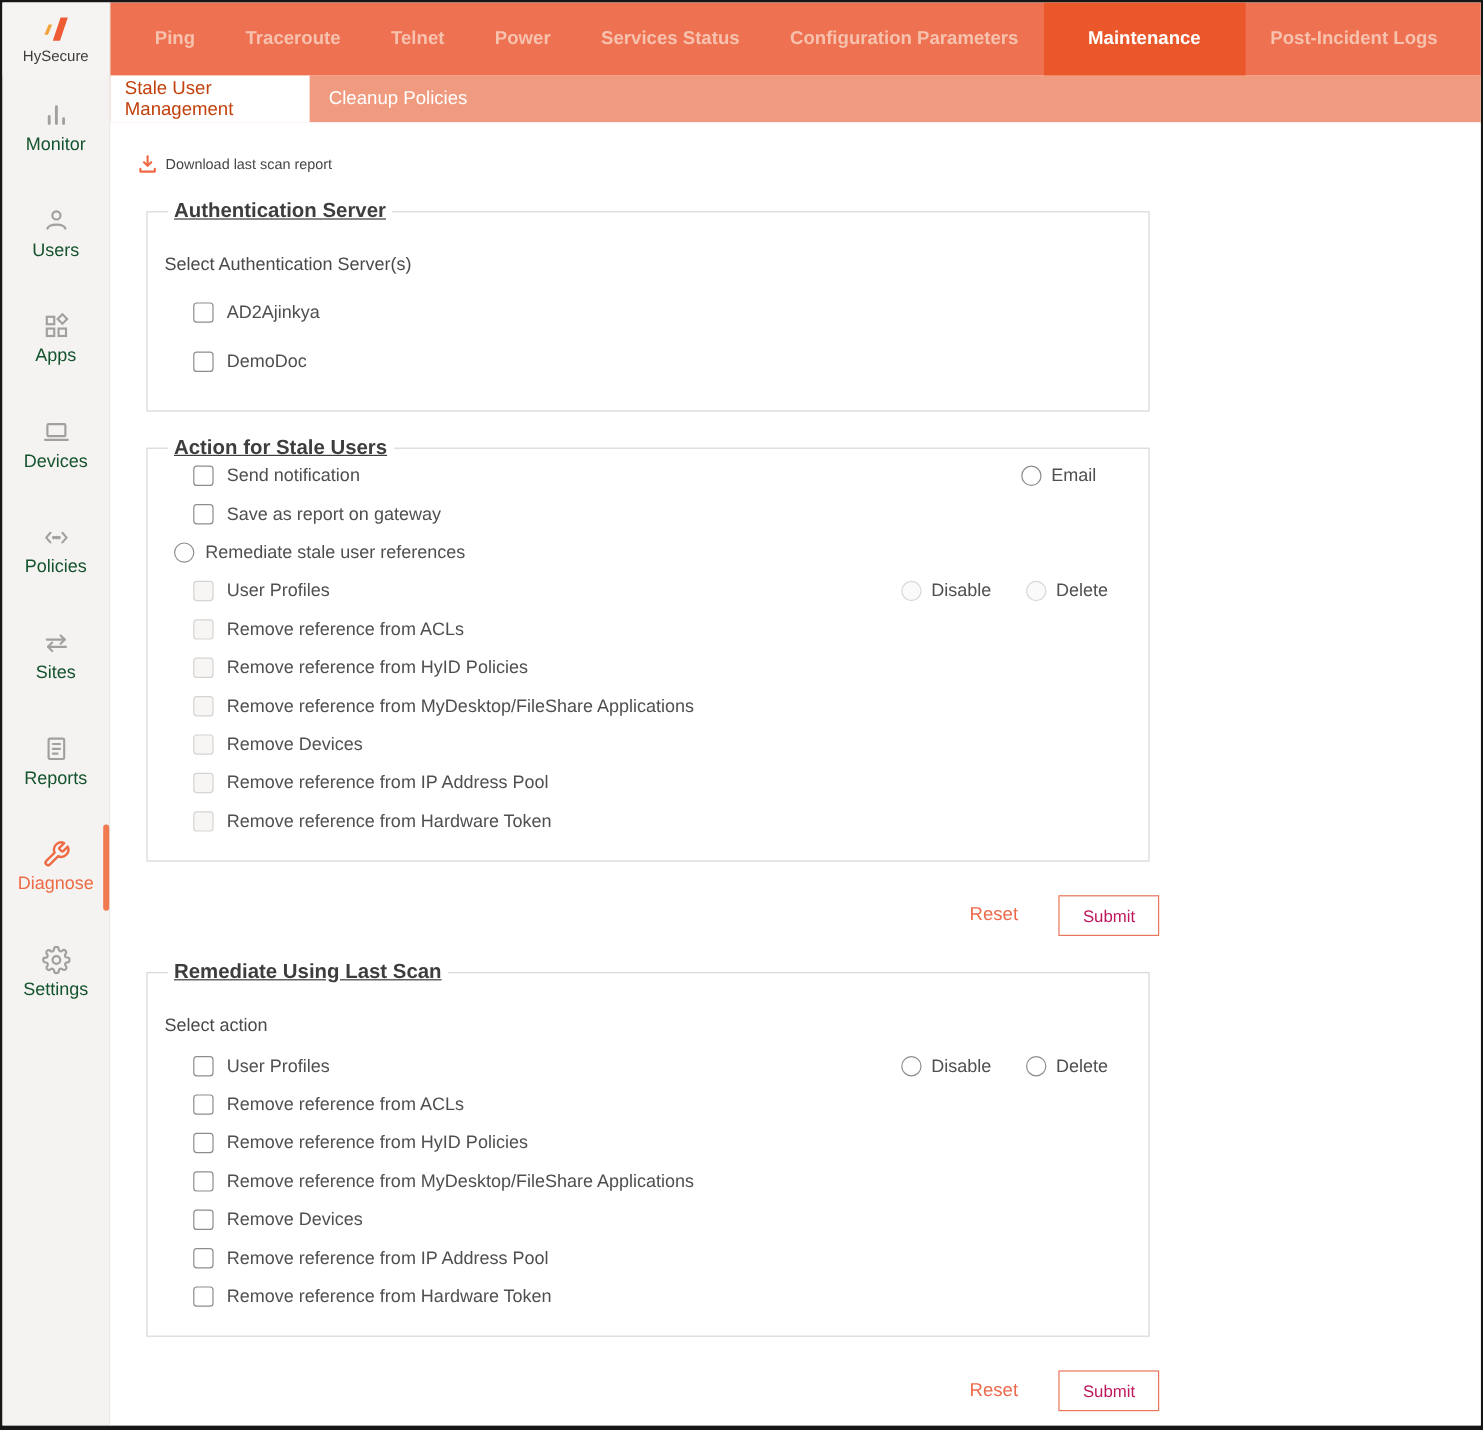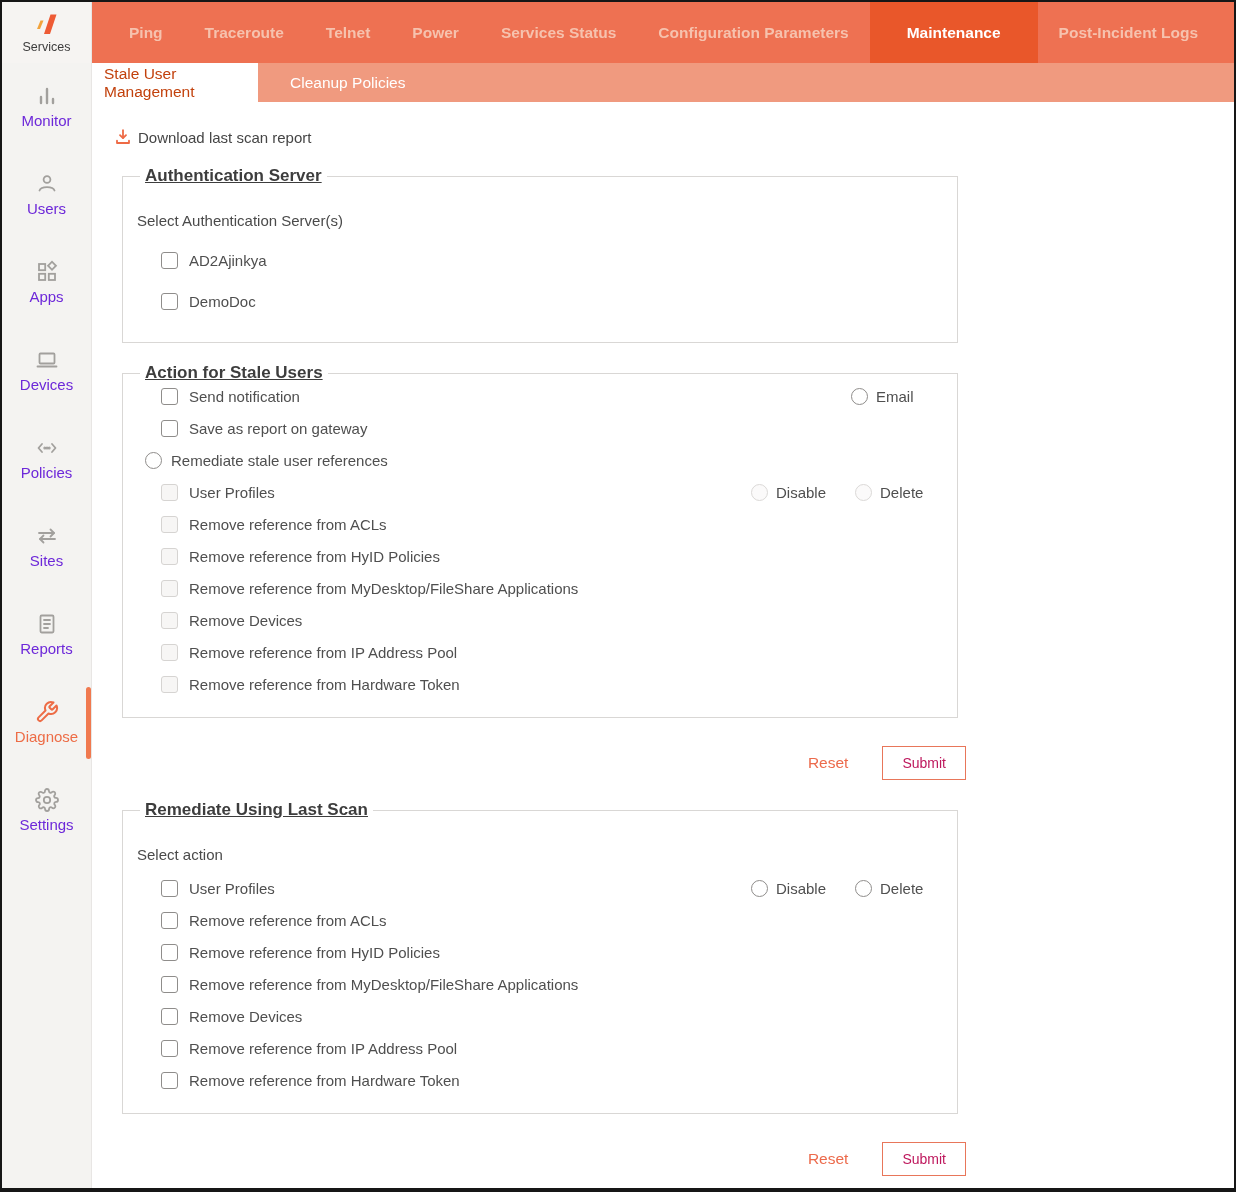--- a/index.html
+++ b/index.html
@@ -7,41 +7,41 @@
   .frame { width:1236px; height:1192px; border:2px solid #161616; border-bottom-width:4px;
            display:flex; overflow:hidden; background:#fff; }
 
   
   .sidebar { width:90px; flex:none; background:#f4f3f1; border-right:1px solid #e8e6e4;
              display:flex; flex-direction:column; }
   .logo-box { height:61px; background:#f6f4f2; display:flex; flex-direction:column;
               align-items:center; justify-content:center; gap:1px; }
   .brand { font-size:12.5px; color:#3d3d3d; }
   .side-item { position:relative; padding:21px 0 22px; display:flex; flex-direction:column;
-               align-items:center; gap:4px; color:#6d28d9; font-size:15px; cursor:pointer; }
+               align-items:center; gap:4px; color:#14532d; font-size:15px; cursor:pointer; }
   .side-item svg { stroke:#a2a09d; }
   .side-item.active { color:#ed6c46; }
   .side-item.active svg { stroke:#ed6c46; }
   .side-item.active::after { content:""; position:absolute; right:0; top:8px; bottom:8px;
                width:5px; background:#f0794f; border-radius:3px; }
 
   
   .main { flex:1; display:flex; flex-direction:column; min-width:0; }
   .topnav { height:61px; flex:none; background:#ee7152; display:flex; align-items:stretch;
             padding-left:16px; font-size:15.5px; font-weight:600; color:#f6c2ae; }
   .nav-item { display:flex; align-items:center; padding:0 21px; cursor:pointer; white-space:nowrap; }
   .nav-item.active { background:#e9572a; color:#ffffff; padding:0 37px; }
   .subtabs { height:39px; flex:none; background:#f09a7f; display:flex; font-size:15.5px; }
   .subtab { display:flex; align-items:center; justify-content:center; color:#fff;
-            padding:0 32px; cursor:pointer; }
+            padding:0 16px; cursor:pointer; }
   .subtab.active { background:#fff; color:#c2410c; width:166px; padding:12px; }
 
   
   .content { flex:1; background:#fff; padding:26px 0 0 22px; overflow:hidden; color:#4a4a4a; }
-  .download-row { display:flex; align-items:center; gap:6px; font-size:15px; color:#454545;
+  .download-row { display:flex; align-items:center; gap:6px; font-size:12px; color:#454545;
                   cursor:pointer; width:max-content; }
   fieldset.panel { width:836px; border:1px solid #d9d7d5; margin:20px 0 0 8px;
                    padding:2px 20px 20px 14px; }
   legend.panel-title { font-size:17px; font-weight:700; color:#3d3d3d;
                    text-decoration:underline; padding:0 5px; margin-left:3px; }
   .subtitle { font-size:15px; color:#4a4a4a; margin:24px 0 20px; }
 
   .row { display:flex; align-items:center; height:22px; margin-bottom:10px; font-size:15px; color:#4f4f4f; }
   .row.sp { margin-bottom:19px; }
   .cb-row { margin-left:24px; gap:11px; }
@@ -72,21 +72,21 @@
 <body>
 
 <div class="frame">
 
   <div class="sidebar">
     <div class="logo-box">
       <svg width="34" height="27" viewBox="0 0 34 27">
         <polygon points="7,17 10.5,8.5 13.5,8.5 10,17" fill="#f2a33c"></polygon>
         <polygon points="14,22 20.5,2.5 26.5,2.5 20,22" fill="#ee5b35"></polygon>
       </svg>
-      <span class="brand">Services</span>
+      <span class="brand">HySecure</span>
     </div>
 
     <div class="side-item">
       <svg width="24" height="24" viewBox="0 0 24 24" fill="none" stroke-width="2.4" stroke-linecap="round">
         <line x1="6" y1="19" x2="6" y2="13"></line>
           <line x1="12" y1="19" x2="12" y2="5"></line>
           <line x1="18" y1="19" x2="18" y2="15"></line>
       </svg>
       <span>Monitor</span>
     </div>

